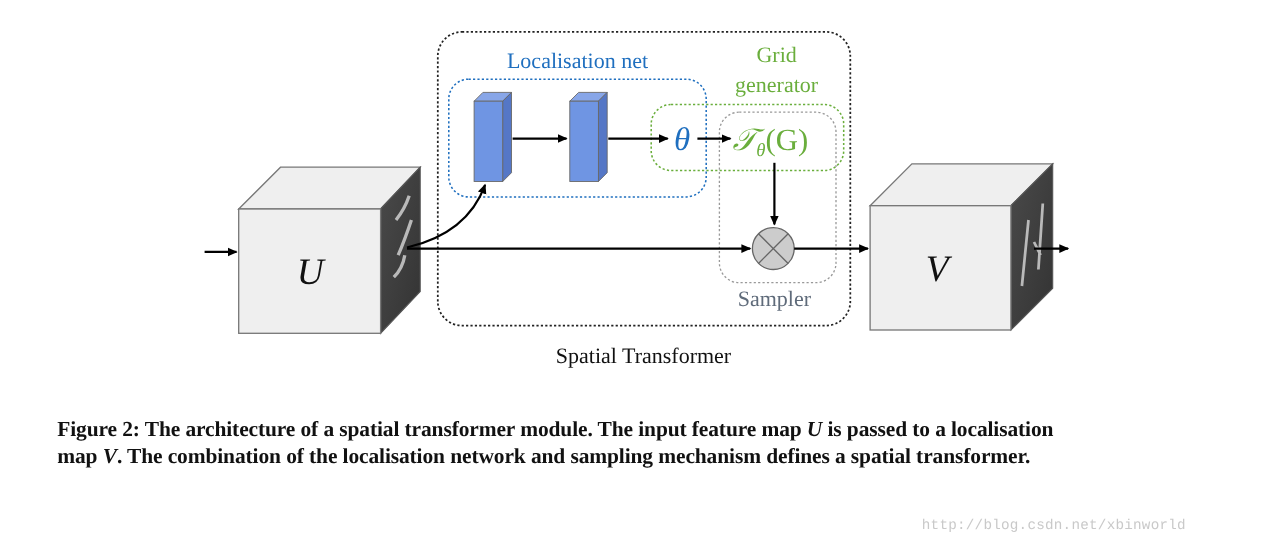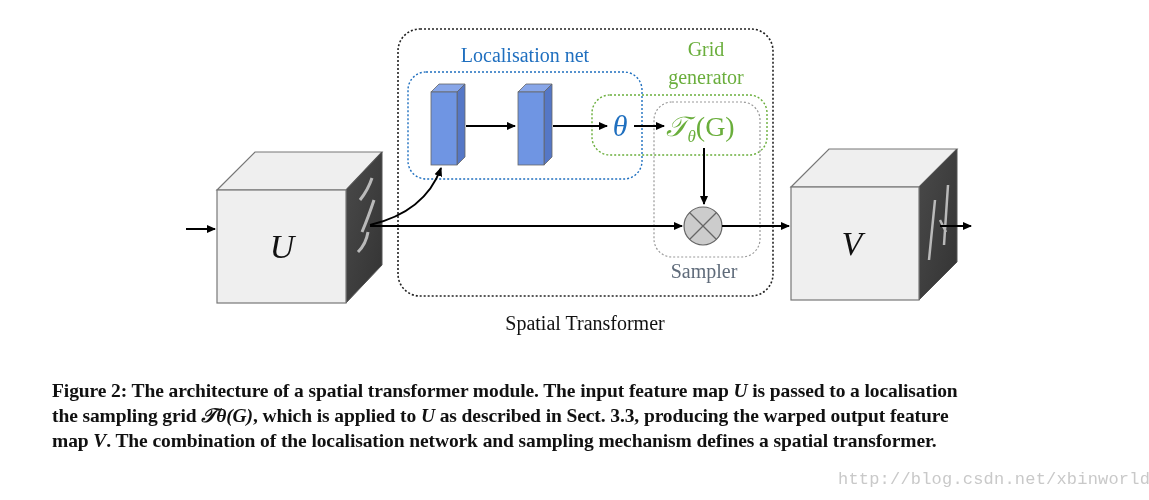--- a/index.html
+++ b/index.html
@@ -7,21 +7,21 @@
   #diagram { position: absolute; left: 0; top: 0; }
   .caption {
     position: absolute; left: 52px; top: 378px; width: 1060px;
     font-size: 19.5px; line-height: 25px; color: #111; letter-spacing: -0.1px;
   }
   .caption p { margin: 0; white-space: nowrap; font-weight: bold; }
   .caption i { font-style: italic; }
   .watermark {
     position: absolute; left: 838px; top: 470px;
     font-family: "Liberation Mono", "DejaVu Sans Mono", monospace;
-    font-size: 17px; color: #c9c9c9; letter-spacing: 0.2px;
+    font-size: 13px; color: #c9c9c9; letter-spacing: 0.2px;
   }
 </style>
 </head>
 <body>
 
 <svg id="diagram" width="1149" height="370" viewBox="0 0 1149 370">
   <defs>
     <marker id="arrow" markerWidth="10" markerHeight="10" refX="8" refY="5" orient="auto" markerUnits="userSpaceOnUse">
       <path d="M0,1 L9,5 L0,9 Z" fill="#000"></path>
     </marker>
@@ -100,20 +100,17 @@
 
   <text x="585" y="330" text-anchor="middle" font-size="20" fill="#111">Spatial Transformer</text>
 </svg>
 
 <div class="caption">
   <p>
     <span>Figure 2:</span>
     <span>The architecture of a spatial transformer module. The input feature map </span><i>U</i><span> is passed to a localisation</span>
   </p>
   <p>
-    <span>the sampling grid </span><i>𝒯θ(G)</i><span>, which is applied to </span><i>U</i><span> as described in Sect. 3.3, producing the warped output feature</span>
-  </p>
-  <p>
     <span>map </span><i>V</i><span>. The combination of the localisation network and sampling mechanism defines a spatial transformer.</span>
   </p>
 </div>
 
 <div class="watermark">http://blog.csdn.net/xbinworld</div>
 
 </body></html>

